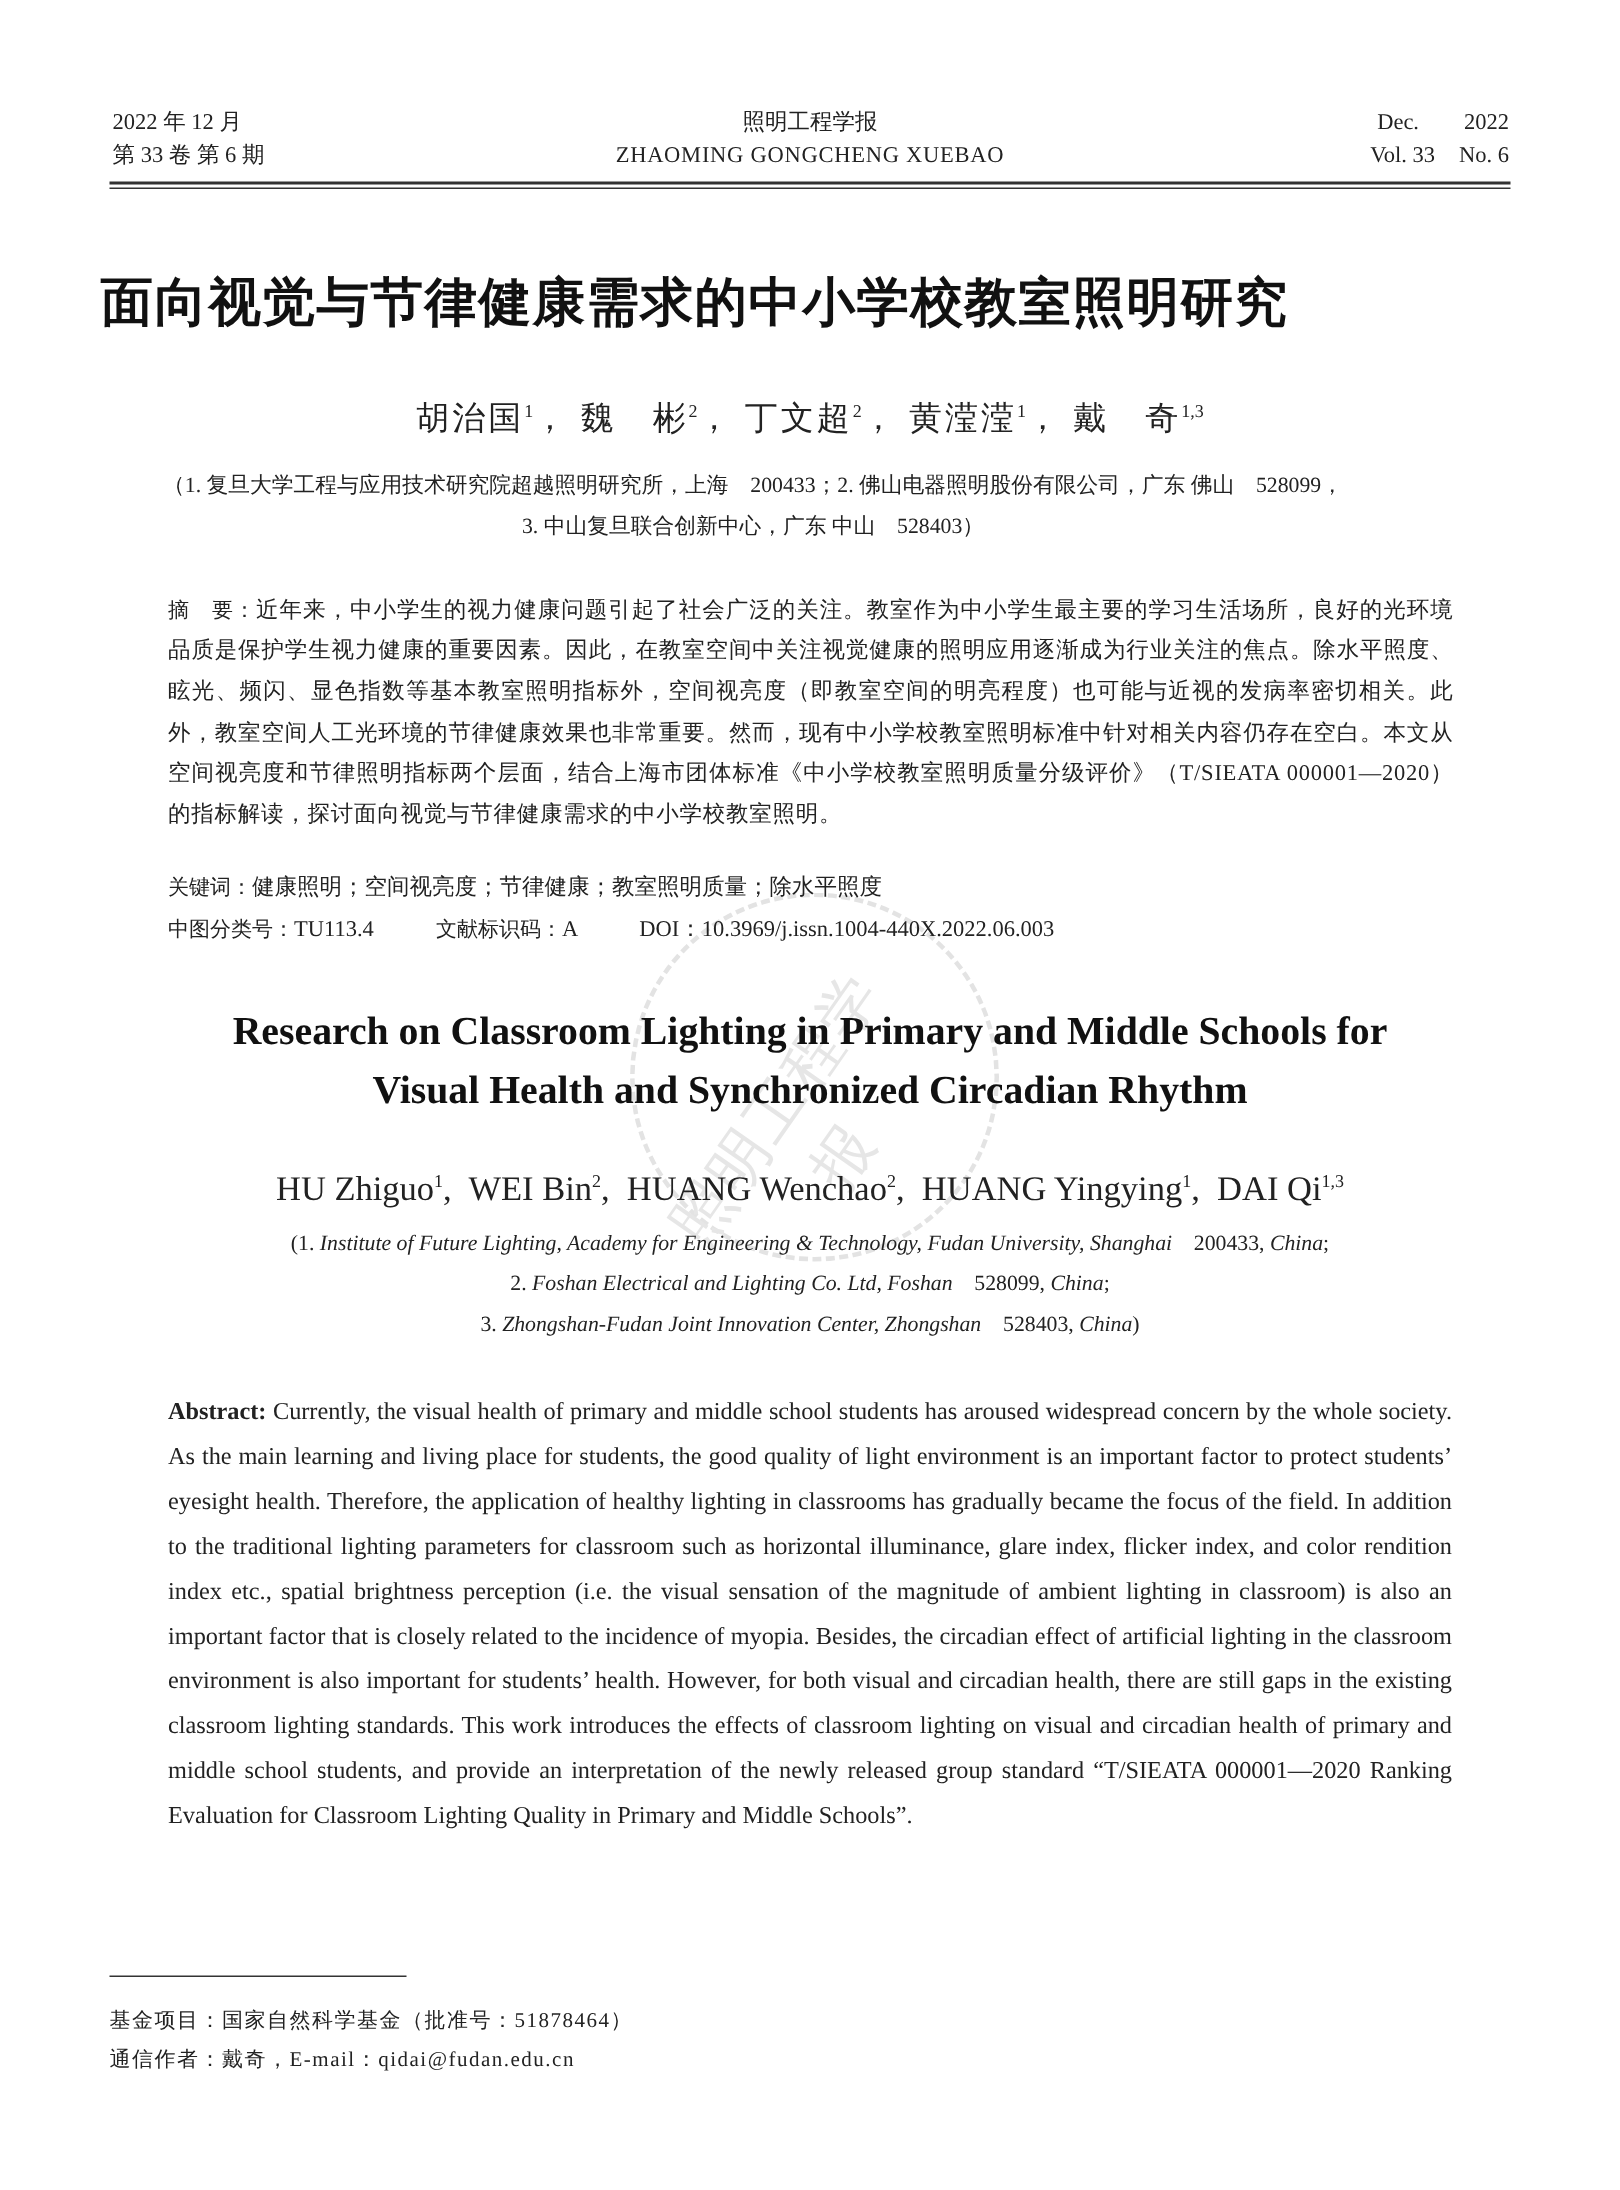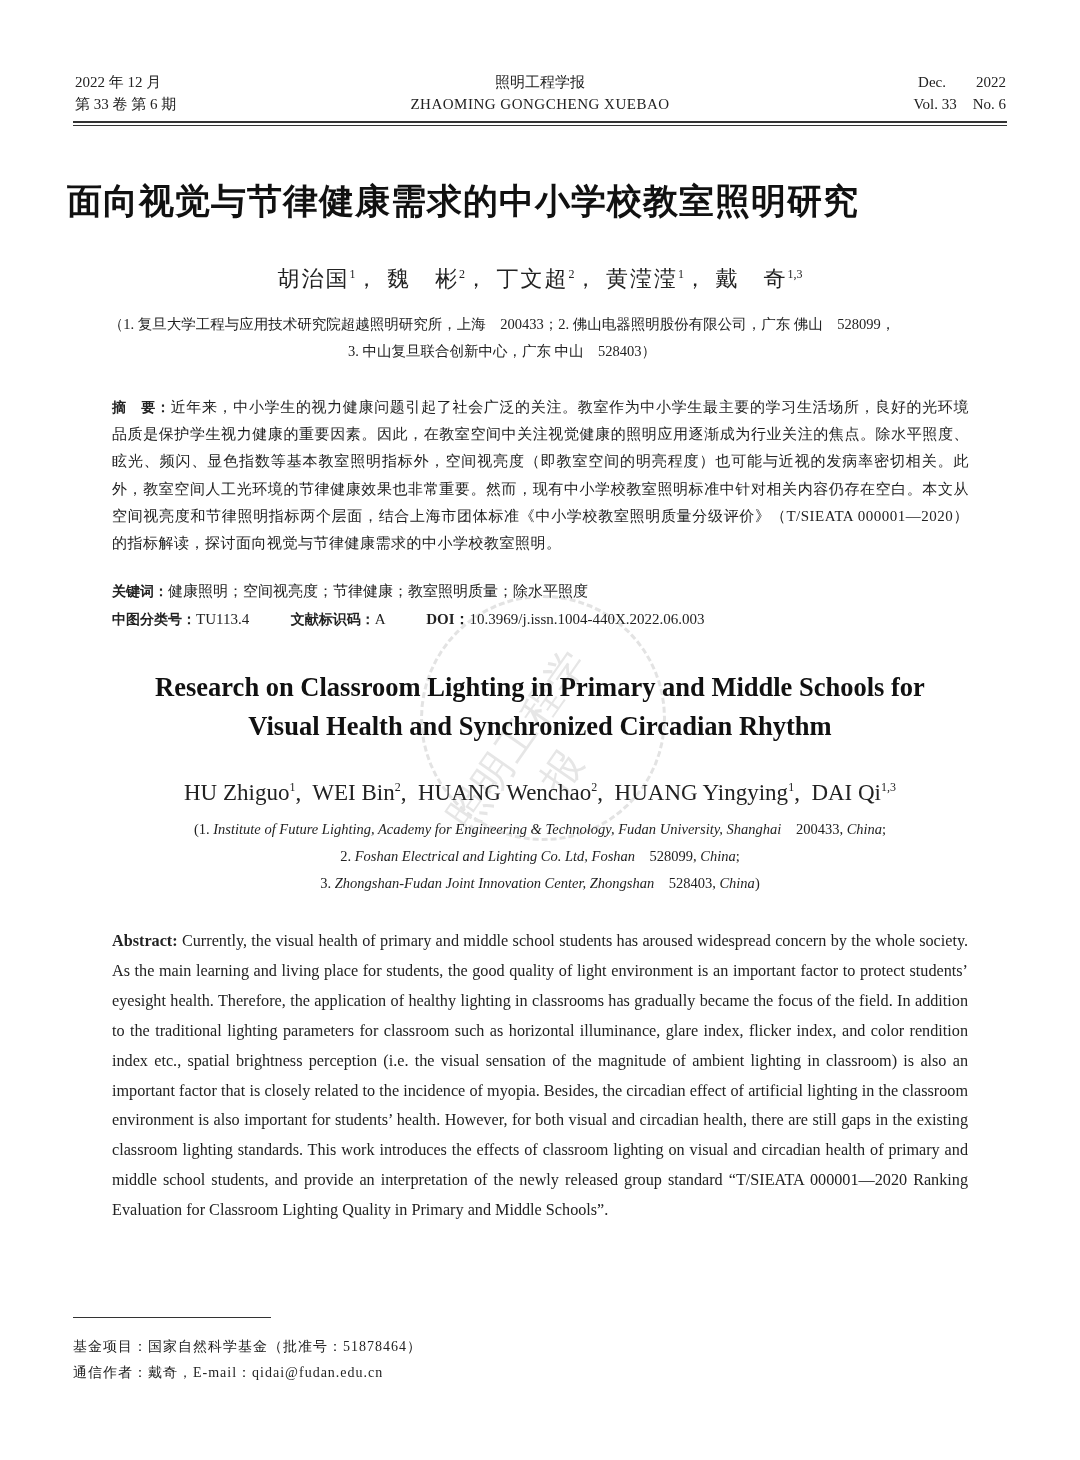--- a/index.html
+++ b/index.html
@@ -15,21 +15,21 @@
   .rule2 { left:73px; width:934px; top:125px; height:1px; background:#333; }
 
   .cn-title { left:0; width:926px; top:178px; text-align:center; font-family:"DejaVu Sans",sans-serif;
               font-size:35px; font-weight:bold; letter-spacing:1px; color:#111; }
   .cn-authors { left:0; width:1080px; top:264px; text-align:center; font-size:22px; letter-spacing:2px; color:#222; }
   .cn-authors sup { font-size:12px; letter-spacing:0; }
   .cn-aff { left:0; width:1004px; top:311px; text-align:center; font-size:14.5px; line-height:27px; color:#222; }
 
   .cn-abs { left:112px; width:857px; top:394px; font-size:15px; line-height:27.2px; color:#222;
             text-align:justify; letter-spacing:0.5px; }
-  .lbl { font-family:"DejaVu Sans",sans-serif; font-weight:bold; font-size:14px; }
+  .lbl { font-family:"DejaVu Sans",sans-serif; font-weight:normal; font-size:14px; }
   .cn-kw { left:112px; top:582px; font-size:15px; color:#222; }
   .cn-cls { left:112px; top:610px; font-size:15px; color:#222;text-align:center; }
   .cn-cls span.gap { display:inline-block; width:34px; }
 
   .en-title { left:0; width:1080px; top:668px; text-align:center; font-size:26.5px; font-weight:bold;
               line-height:39px; color:#111; }
   .en-authors { left:0; width:1080px; top:780px; text-align:center; font-size:23px; color:#222; }
   .en-authors sup { font-size:12px; }
   .en-aff { left:0; width:1080px; top:816px; text-align:center; font-size:14.5px; line-height:27px; color:#222; }
   .en-aff i { font-style:italic; }

